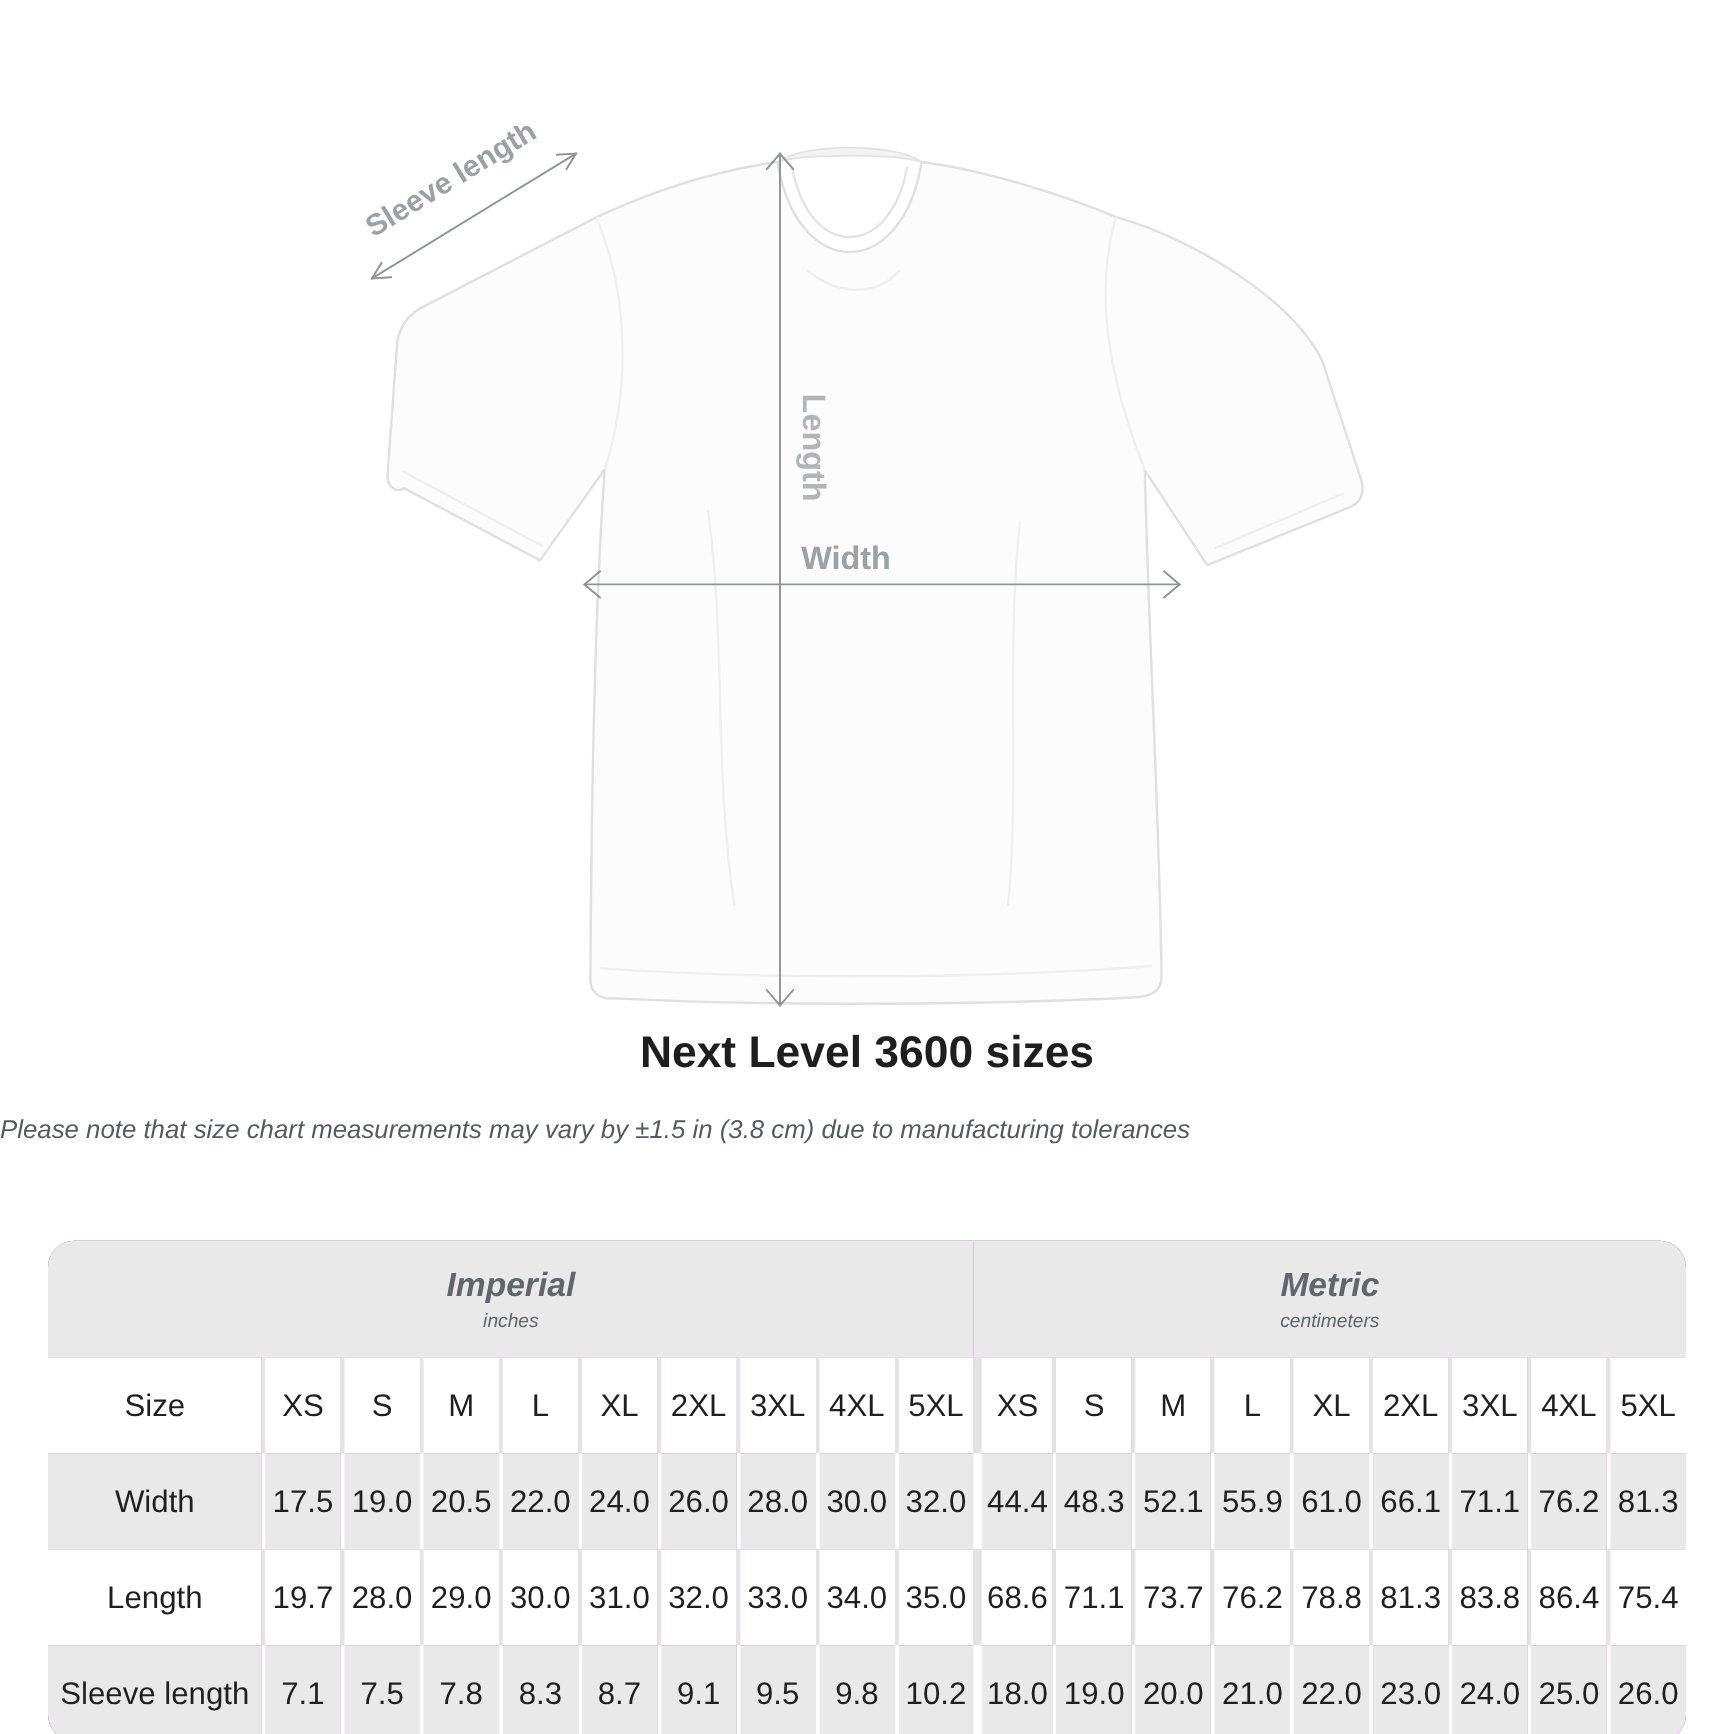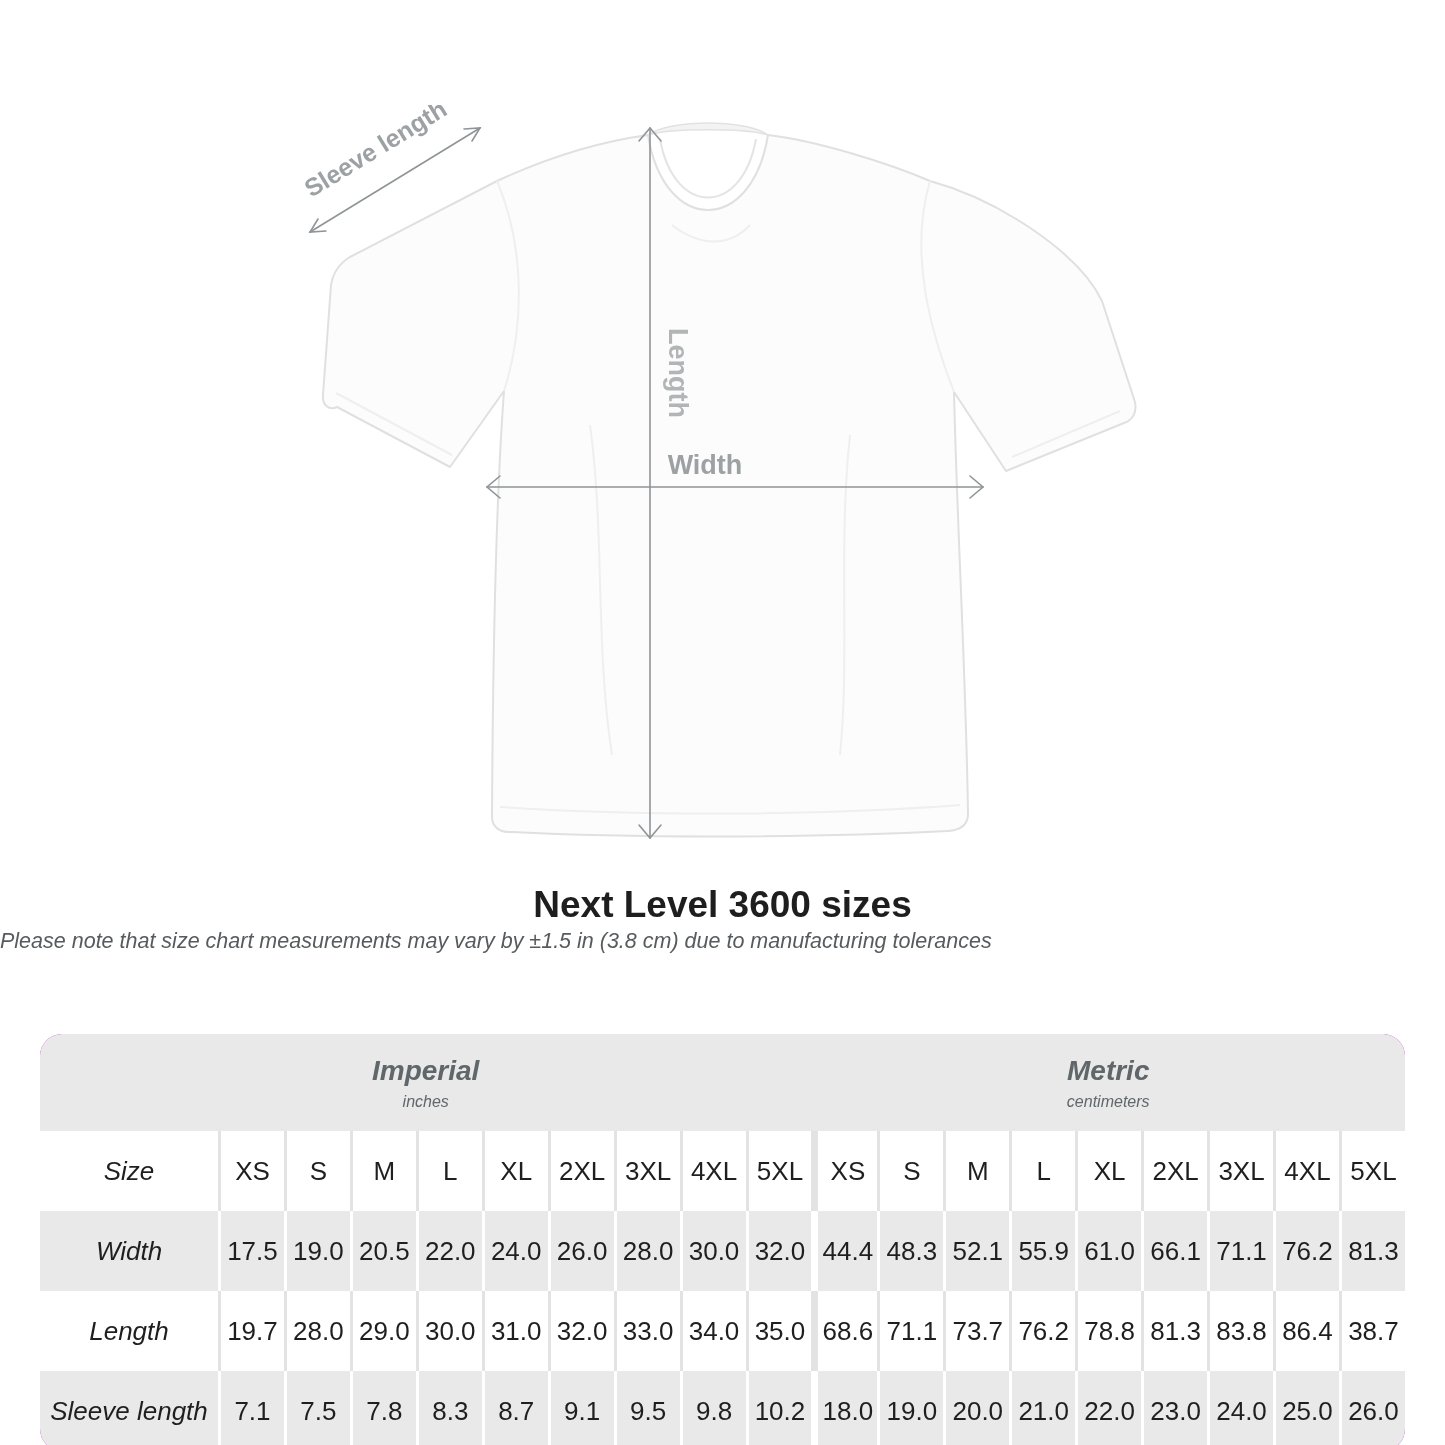--- a/index.html
+++ b/index.html
@@ -1,39 +1,39 @@
 <!DOCTYPE html>
 <html><head>
 <meta charset="utf-8">
 <style>
   html,body{margin:0;padding:0;background:#ffffff;}
   body{width:1445px;height:1445px;font-family:"Liberation Sans",sans-serif;}
   .canvas{position:relative;width:1445px;height:1445px;background:#fff;overflow:hidden;}
 
   .diagram{position:absolute;left:290px;top:105px;width:860px;height:760px;}
 
-  .page-title{position:absolute;top:884px;left:0;width:100%;text-align:center;
+  .page-title{position:absolute;top:856px;left:0;width:100%;text-align:center;
     font-size:37px;font-weight:bold;color:#1e1e1e;}
   .subtitle{position:absolute;top:929px;left:0;width:100%;text-align:left;
     font-style:italic;font-size:21.5px;color:#565b5e;}
 
   .table-wrap{position:absolute;top:1034px;left:40px;width:1365px;
     border-radius:22px;overflow:hidden;background:#a21caf;}
   table.sizes-table{width:100%;border-collapse:separate;border-spacing:0;table-layout:fixed;}
   .sizes-table td,.sizes-table th{padding:0;margin:0;text-align:center;vertical-align:middle;
     height:80px;font-size:26px;color:#1f1f1f;font-weight:normal;overflow:hidden;}
 
   .band-row td{background:#e9e9e9;height:97px;border:none;}
   .band-name{font-size:28px;font-weight:bold;font-style:italic;color:#5f676b;line-height:30px;margin-top:6px;}
   .band-unit{font-size:16px;font-style:italic;color:#5f676b;line-height:26px;margin-top:3px;}
 
   .row-white > *{background:#ffffff;}
   .row-gray  > *{background:#e9e9e9;}
 
-  .row-label{font-weight:bold;color:#6d757a;font-size:25px;font-style:italic;}
+  .row-label{font-weight:bold;color:#6d757a;font-size:25px;}
   .col-head{font-weight:bold;color:#6d757a;font-size:23px;}
 
   .data-cell{border-left:3px solid transparent;}
   .row-white .data-cell{border-left-color:#e3e3e3;}
   .row-gray  .data-cell{border-left-color:#ffffff;}
   .data-cell.section-start{border-left-width:7px;}
 </style>
 </head>
 <body>
 
@@ -174,21 +174,21 @@
             <td class="data-cell">34.0</td>
             <td class="data-cell">35.0</td>
             <td class="data-cell section-start">68.6</td>
             <td class="data-cell">71.1</td>
             <td class="data-cell">73.7</td>
             <td class="data-cell">76.2</td>
             <td class="data-cell">78.8</td>
             <td class="data-cell">81.3</td>
             <td class="data-cell">83.8</td>
             <td class="data-cell">86.4</td>
-            <td class="data-cell">38.7</td>
+            <td class="data-cell">75.4</td>
           </tr>
           <tr class="row-gray">
             <th class="row-label">Sleeve length</th>
             <td class="data-cell">7.1</td>
             <td class="data-cell">7.5</td>
             <td class="data-cell">7.8</td>
             <td class="data-cell">8.3</td>
             <td class="data-cell">8.7</td>
             <td class="data-cell">9.1</td>
             <td class="data-cell">9.5</td>

